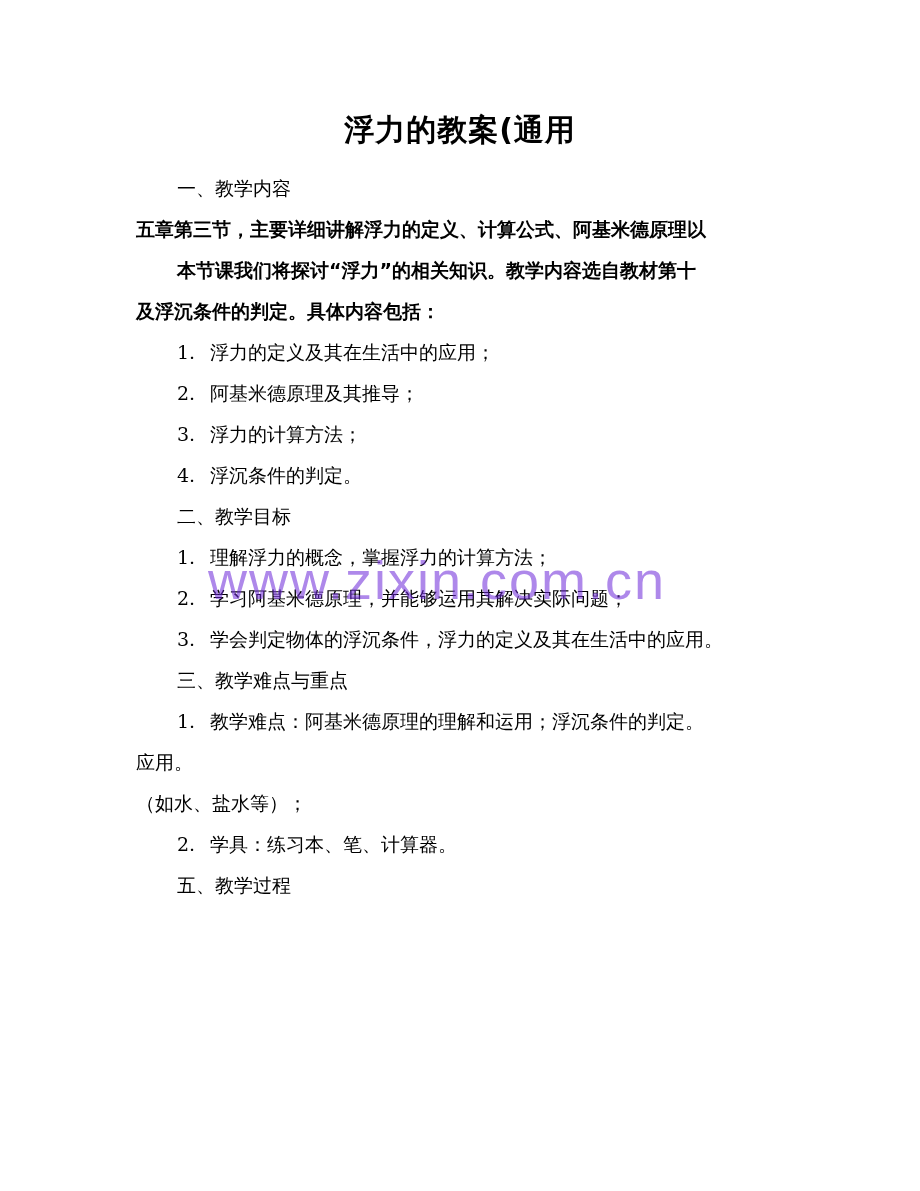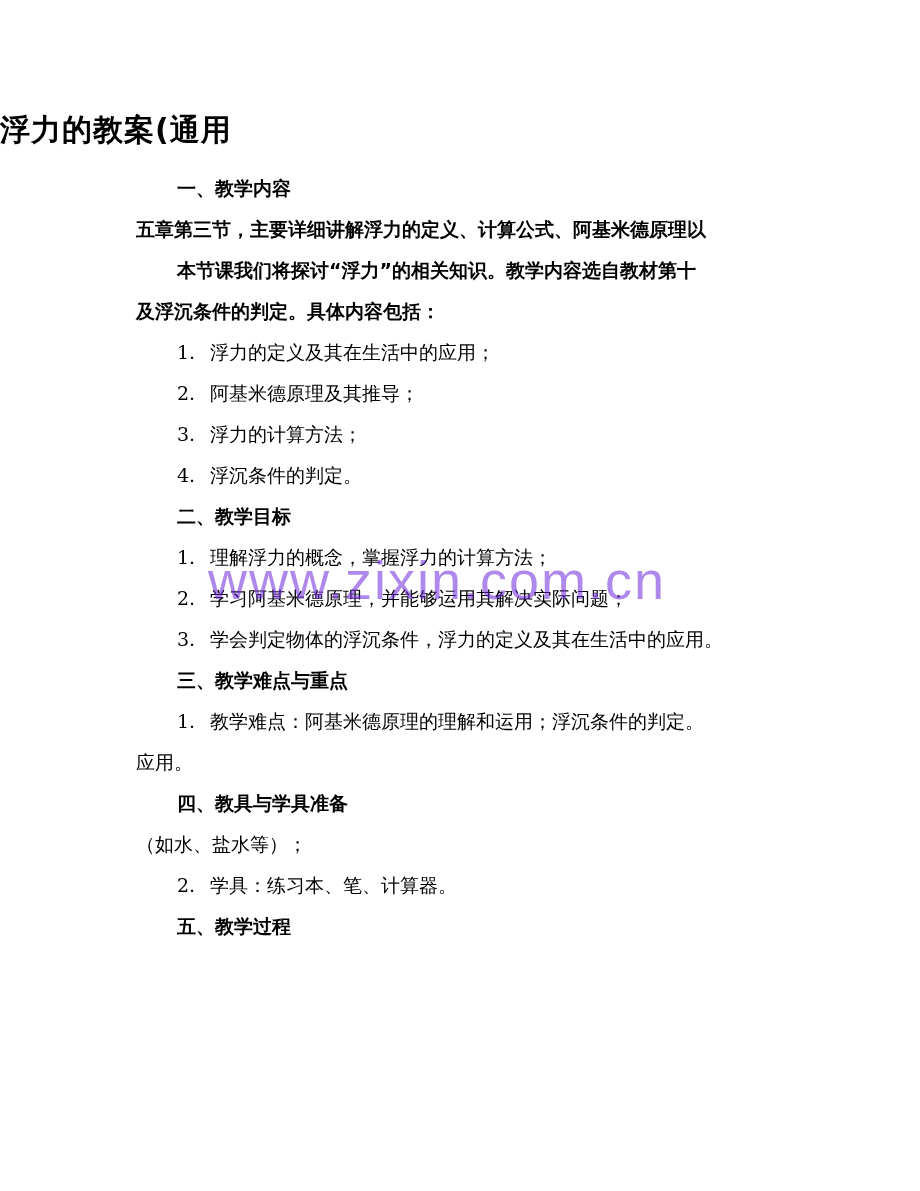--- a/index.html
+++ b/index.html
@@ -3,30 +3,30 @@
   <meta charset="utf-8">
   <style>
     html, body { margin: 0; padding: 0; background: #ffffff; }
     body { width: 920px; height: 1191px; position: relative; overflow: hidden; }
     .page {
       position: absolute; left: 0; top: 0; width: 920px; height: 1191px;
       background: #ffffff; color: #000000;
       font-family: "DejaVu Serif", "Liberation Serif", serif;
     }
     .title {
-      position: absolute; left: 0; top: 108px; width: 920px; text-align: left;
+      position: absolute; left: 0; top: 108px; width: 920px; text-align: center;
       font-size: 30px; font-weight: bold; letter-spacing: 1px; line-height: 44px;
       font-family: "DejaVu Sans", "Liberation Sans", sans-serif;
     }
     .body {
       position: absolute; left: 136px; top: 168px; width: 642px;
       font-size: 19px; line-height: 41px;
     }
     .line { white-space: nowrap; height: 41px; }
-    .h { font-weight: bold; padding-left: 41px; font-family: "DejaVu Sans", "Liberation Sans", sans-serif; }
+    .h { font-weight: normal; padding-left: 41px; font-family: "DejaVu Sans", "Liberation Sans", sans-serif; }
     .p { font-weight: bold; font-family: "DejaVu Sans", "Liberation Sans", sans-serif; }
     .ind { padding-left: 41px; }
     .num { display: inline-block; width: 33px; }
     .wm {
       position: absolute; left: 208px; top: 545px; width: 520px;
       font-family: Liberation Sans, sans-serif;
       font-size: 54px; color: #6d28d9; opacity: 0.55; letter-spacing: 2px;
       pointer-events: none; white-space: nowrap; line-height: 70px;
     }
   </style>
@@ -49,21 +49,20 @@
 
     <div class="line h">二、教学目标</div>
     <div class="line ind"><span class="num">1.</span><span>理解浮力的概念，掌握浮力的计算方法；</span></div>
     <div class="line ind"><span class="num">2.</span><span>学习阿基米德原理，并能够运用其解决实际问题；</span></div>
     <div class="line ind"><span class="num">3.</span><span>学会判定物体的浮沉条件，浮力的定义及其在生活中的应用。</span></div>
 
     <div class="line h">三、教学难点与重点</div>
     <div class="line ind"><span class="num">1.</span><span>教学难点：阿基米德原理的理解和运用；浮沉条件的判定。</span></div>
     <div class="line">应用。</div>
 
-    <div class="line h">四、教具与学具准备</div>
     <div class="line">（如水、盐水等）；</div>
     <div class="line ind"><span class="num">2.</span><span>学具：练习本、笔、计算器。</span></div>
 
     <div class="line h">五、教学过程</div>
   </div>
 
   <div class="wm">www.zixin.com.cn</div>
 </div>
 
 </body></html>

